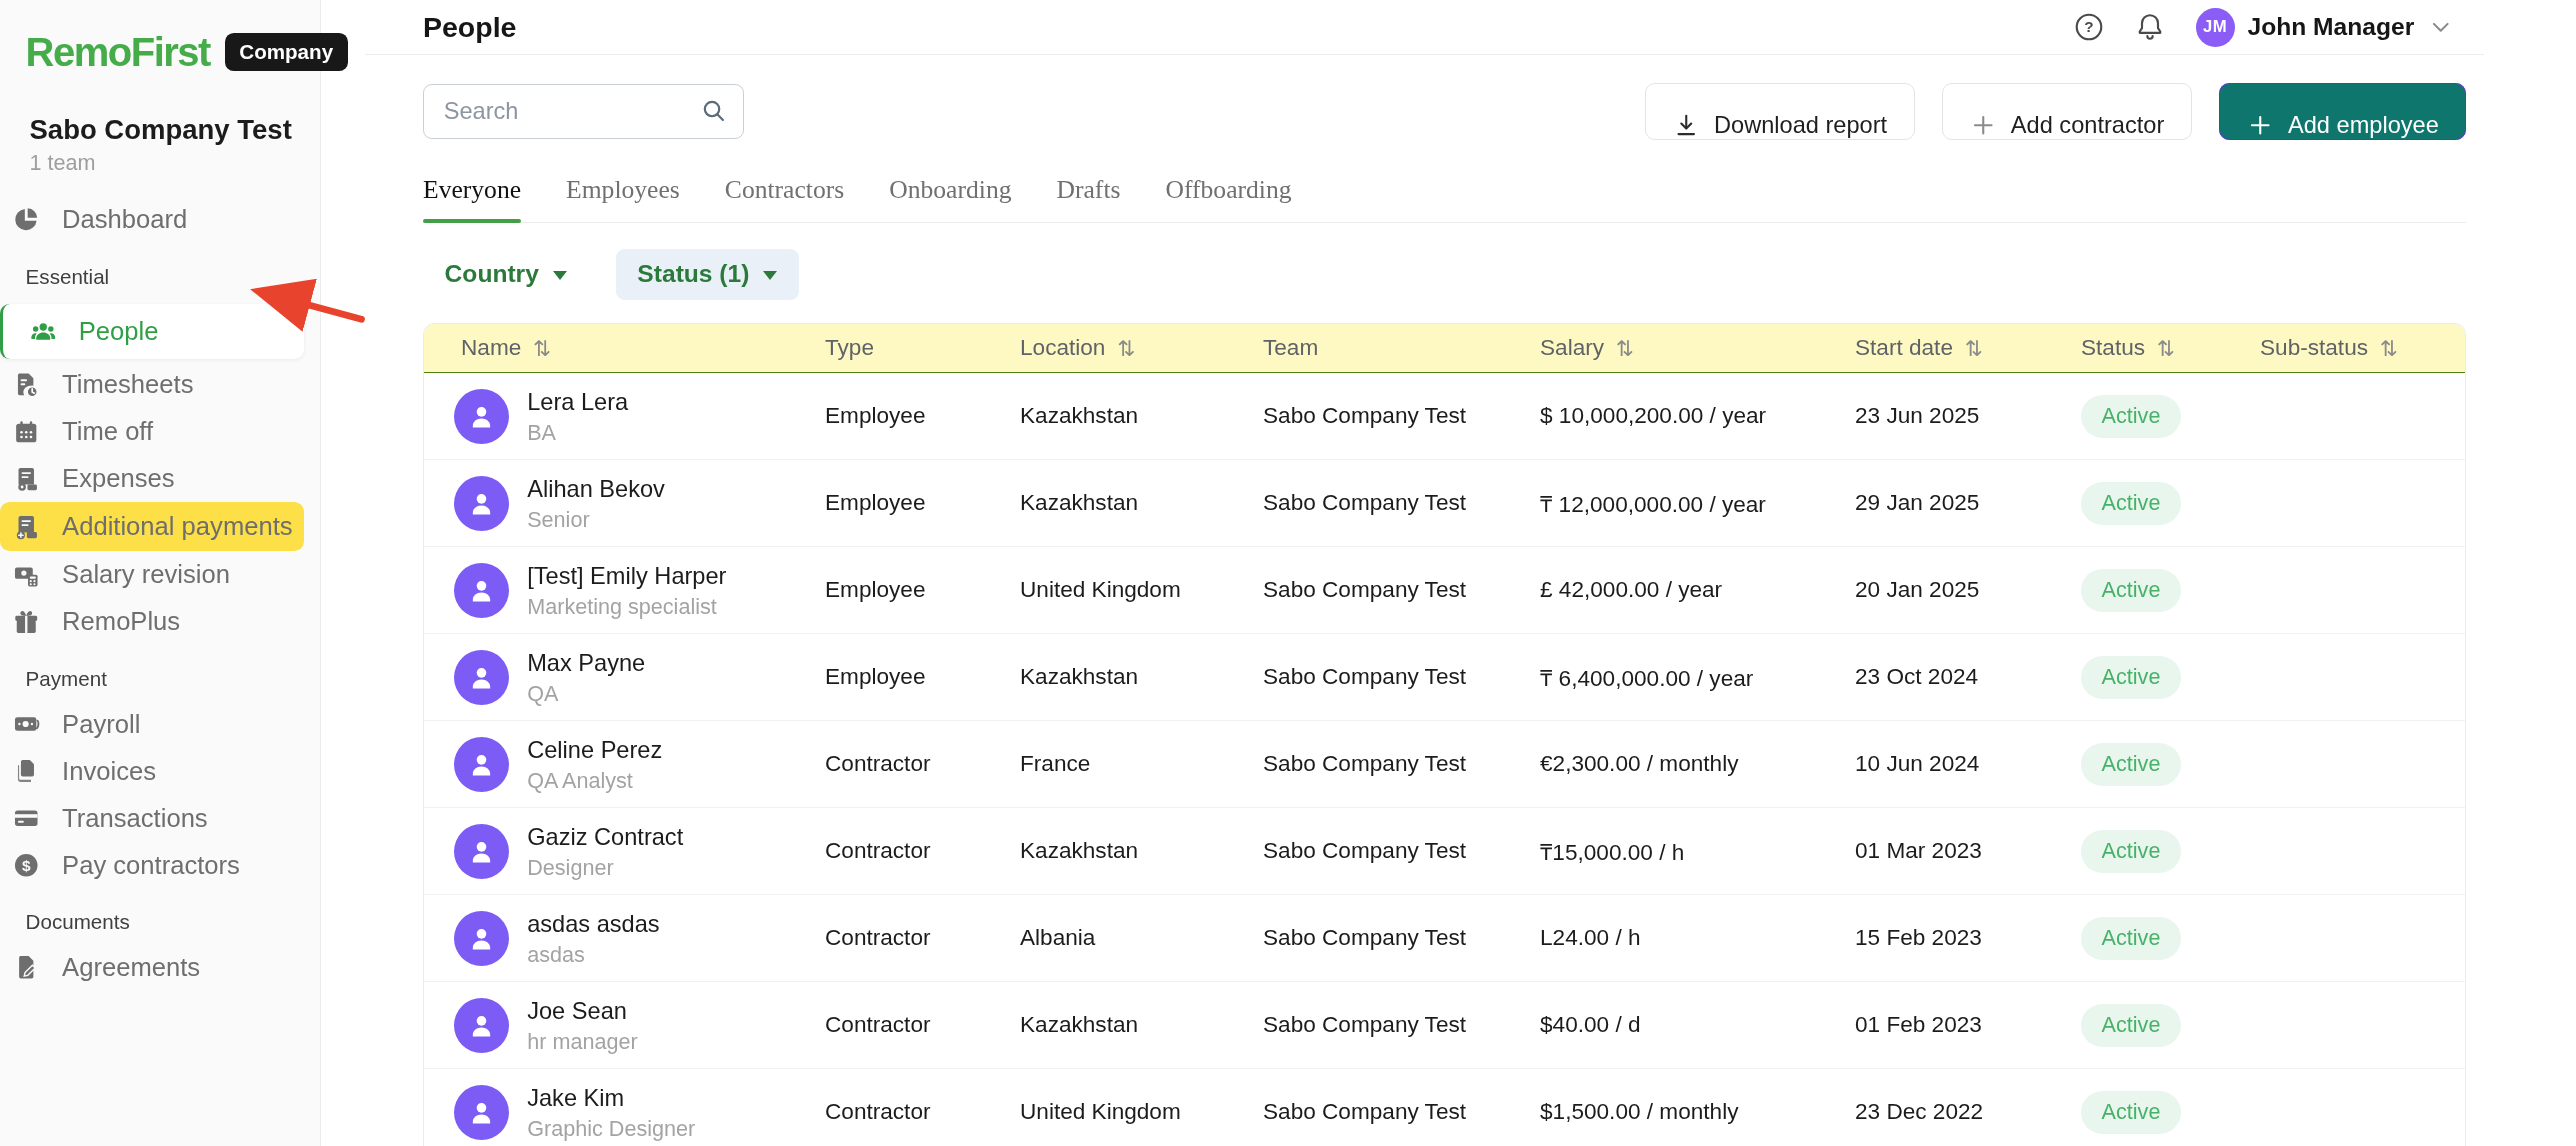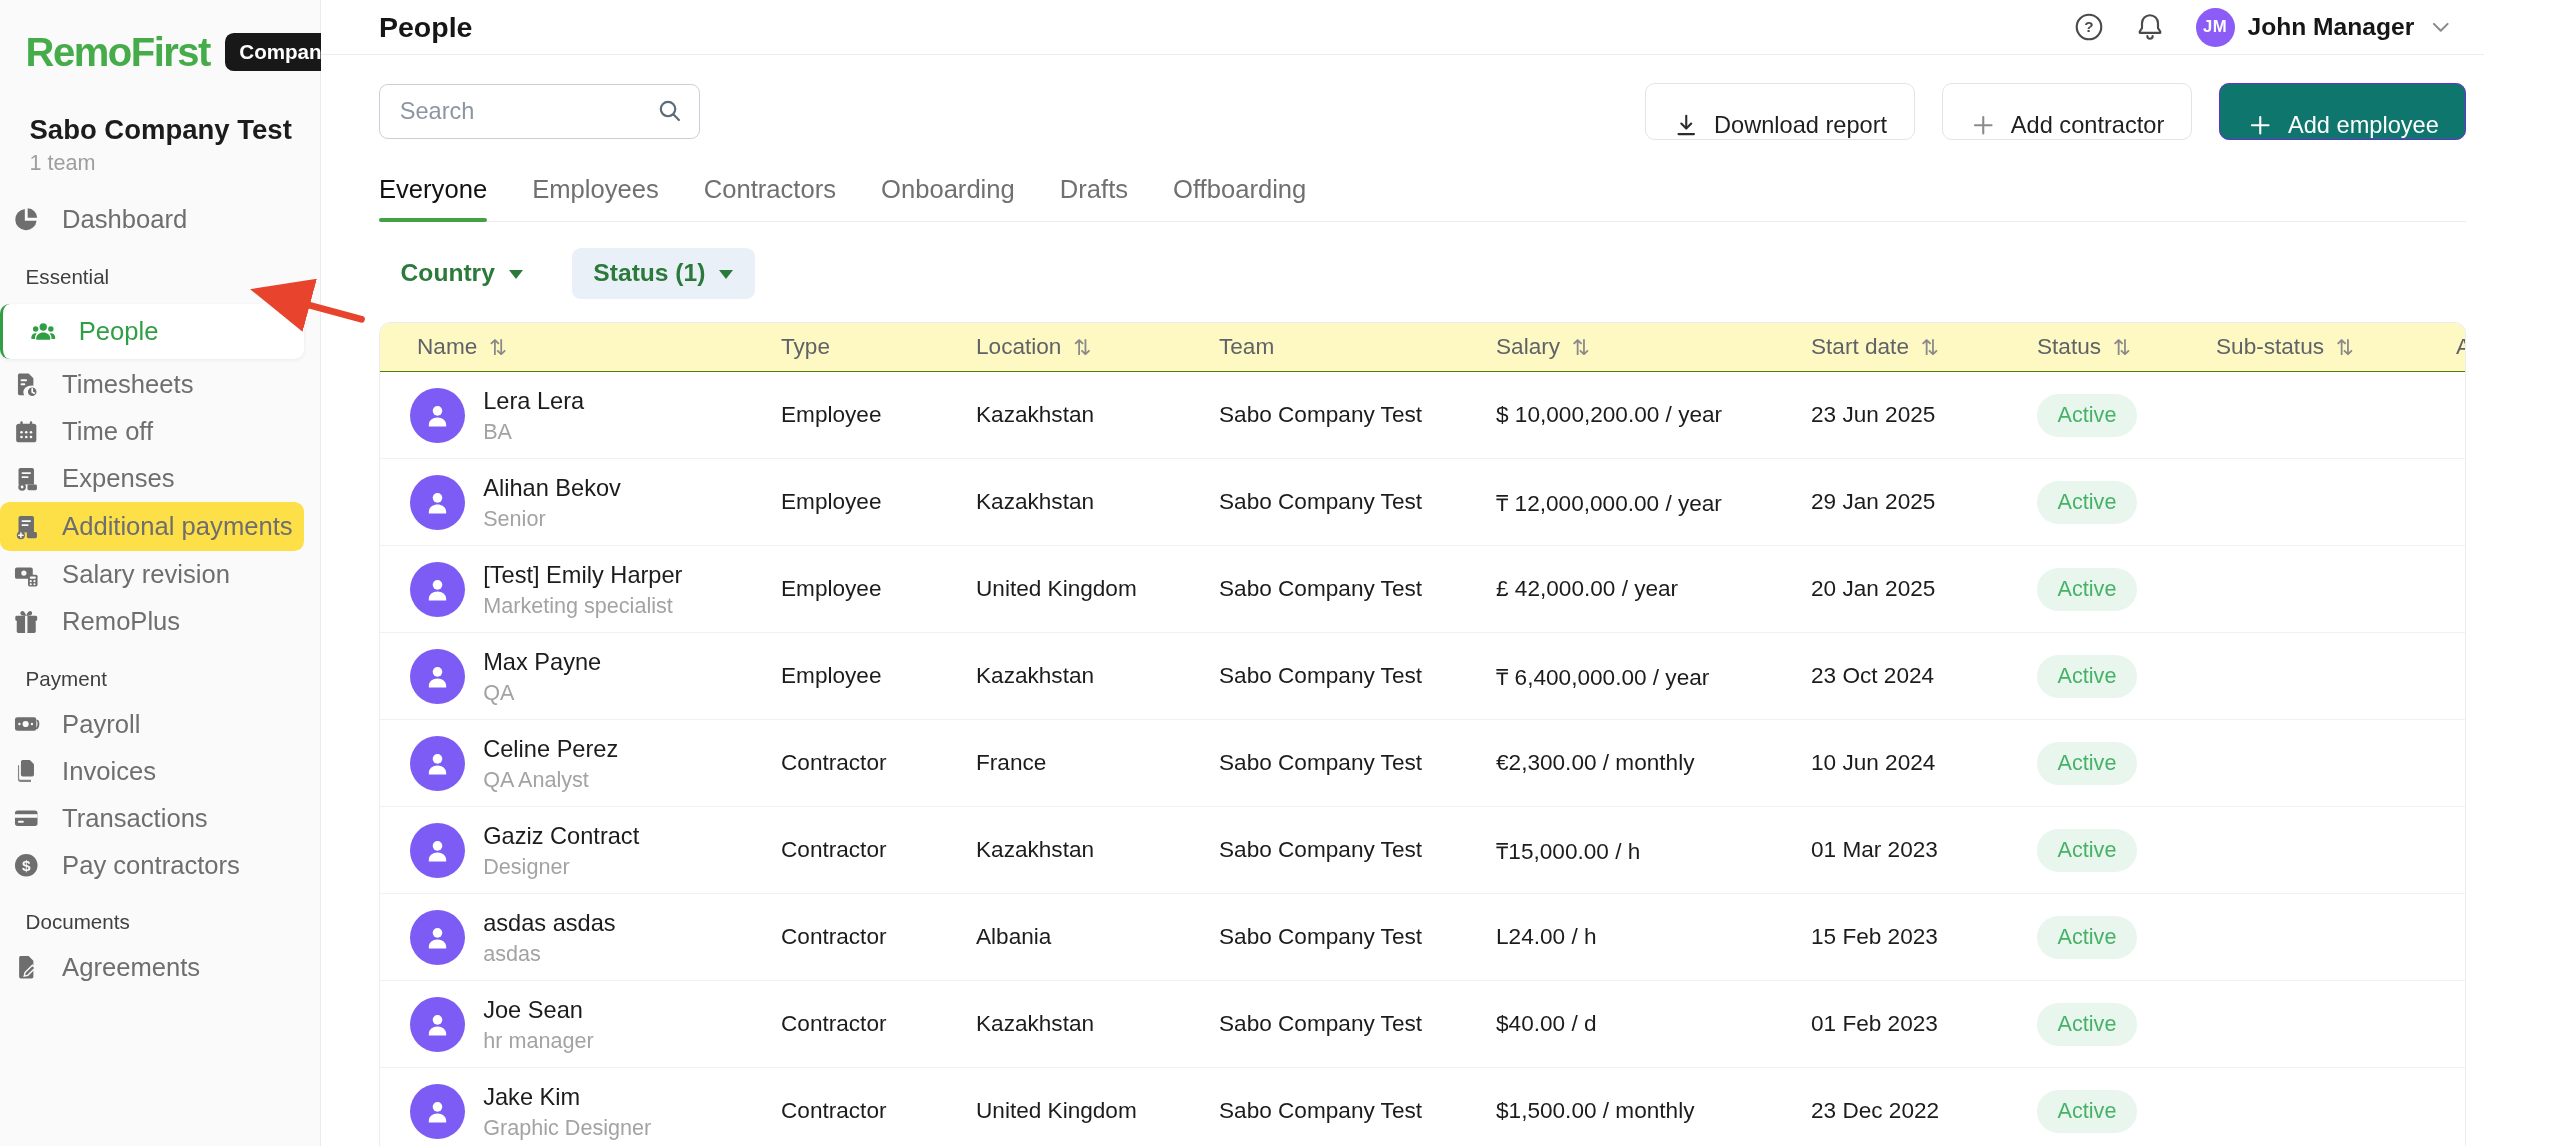--- a/index.html
+++ b/index.html
@@ -2,21 +2,21 @@
 <html><head>
 <meta charset="utf-8">
 <style>
   * { box-sizing: border-box; }
   html,body { margin:0; padding:0; }
   body {
     width:2576px; height:1146px; overflow:hidden;
     font-family:"Liberation Sans", sans-serif;
     background:#fff; color:#1c1c1c;
   }
-  .app { display:flex; width:2484px; height:1146px; position:relative; }
+  .app { display:flex; width:2484px; height:1146px; position:relative;gap:44px; }
 
   
   .sidebar { width:321px; min-width:321px; background:#FAFAFA; border-right:1px solid #ECECEC; height:100%; }
   .logo-row { display:flex; align-items:center; gap:14.7px; padding:29.5px 0 0 25.6px; }
   .logo { font-size:40px; font-weight:800; color:#45AC49; letter-spacing:-1.5px; }
   .badge { background:#181818; color:#fff; font-size:20.6px; font-weight:600; padding:6.9px 14.7px; border-radius:8.8px; }
   .company { display:flex; align-items:center; justify-content:space-between; padding:39px 45px 0 29.5px; cursor:pointer; }
   .company-name { font-size:27.5px; font-weight:700; color:#1c1c1c; white-space:nowrap; }
   .company-sub { font-size:21.6px; color:#9E9E9E; margin-top:4.9px; }
   nav { margin-top:19.7px; }
@@ -45,21 +45,21 @@
   .search { width:321px; height:55px; border:1px solid #C9CFD6; border-radius:8.8px; display:flex; align-items:center;
     padding:0 15.7px 0 17.7px; background:#fff; }
   .search input { border:none; outline:none; flex:1; font-size:23.6px; color:#333; background:transparent; font-family:inherit; min-width:0; }
   .search input::placeholder { color:#8C96A3; }
   .toolbar-buttons { margin-left:auto; display:flex; gap:27.5px; }
   .btn { height:57px; border-radius:9.8px; display:flex; align-items:flex-end; gap:14.7px; font-size:23.6px; padding:0 26.5px; cursor:pointer; }
   .btn.ghost { background:#fff; border:1px solid #E3E3E3; color:#1F1F1F; font-weight:500; }
   .btn.primary { background:#0f766e; border:1px solid #6d28d9; color:#fff; font-weight:500; }
 
   
-  .tabs { display:flex; gap:45px; margin-top:35px; border-bottom:1px solid #ECECEC; }
+  .tabs { display:flex; gap:45px; margin-top:35px; border-bottom:1px solid #ECECEC;font-family:Liberation Serif, serif; }
   .tab { font-size:25.6px; color:#707070; padding-bottom:17.7px; cursor:pointer; position:relative; white-space:nowrap; }
   .tab.active { color:#111; font-weight:500; }
   .tab.active::after { content:""; position:absolute; left:0; right:0; bottom:-1px; height:3.9px; background:#43A047; border-radius:2px; }
 
   
   .filters { display:flex; align-items:center; gap:27.5px; margin-top:25.6px; }
   .filter { display:flex; align-items:center; gap:13.8px; font-size:24.6px; font-weight:600; color:#2B7A3B; height:51px;
     padding:0 21.6px; border-radius:8.8px; cursor:pointer; background:transparent; border:none; font-family:inherit; }
   .filter.chip { background:#E9F0F7; }
   .caret { width:0; height:0; border-left:7.9px solid transparent; border-right:7.9px solid transparent; border-top:9.8px solid #2B7A3B; margin-top:2.9px; }

